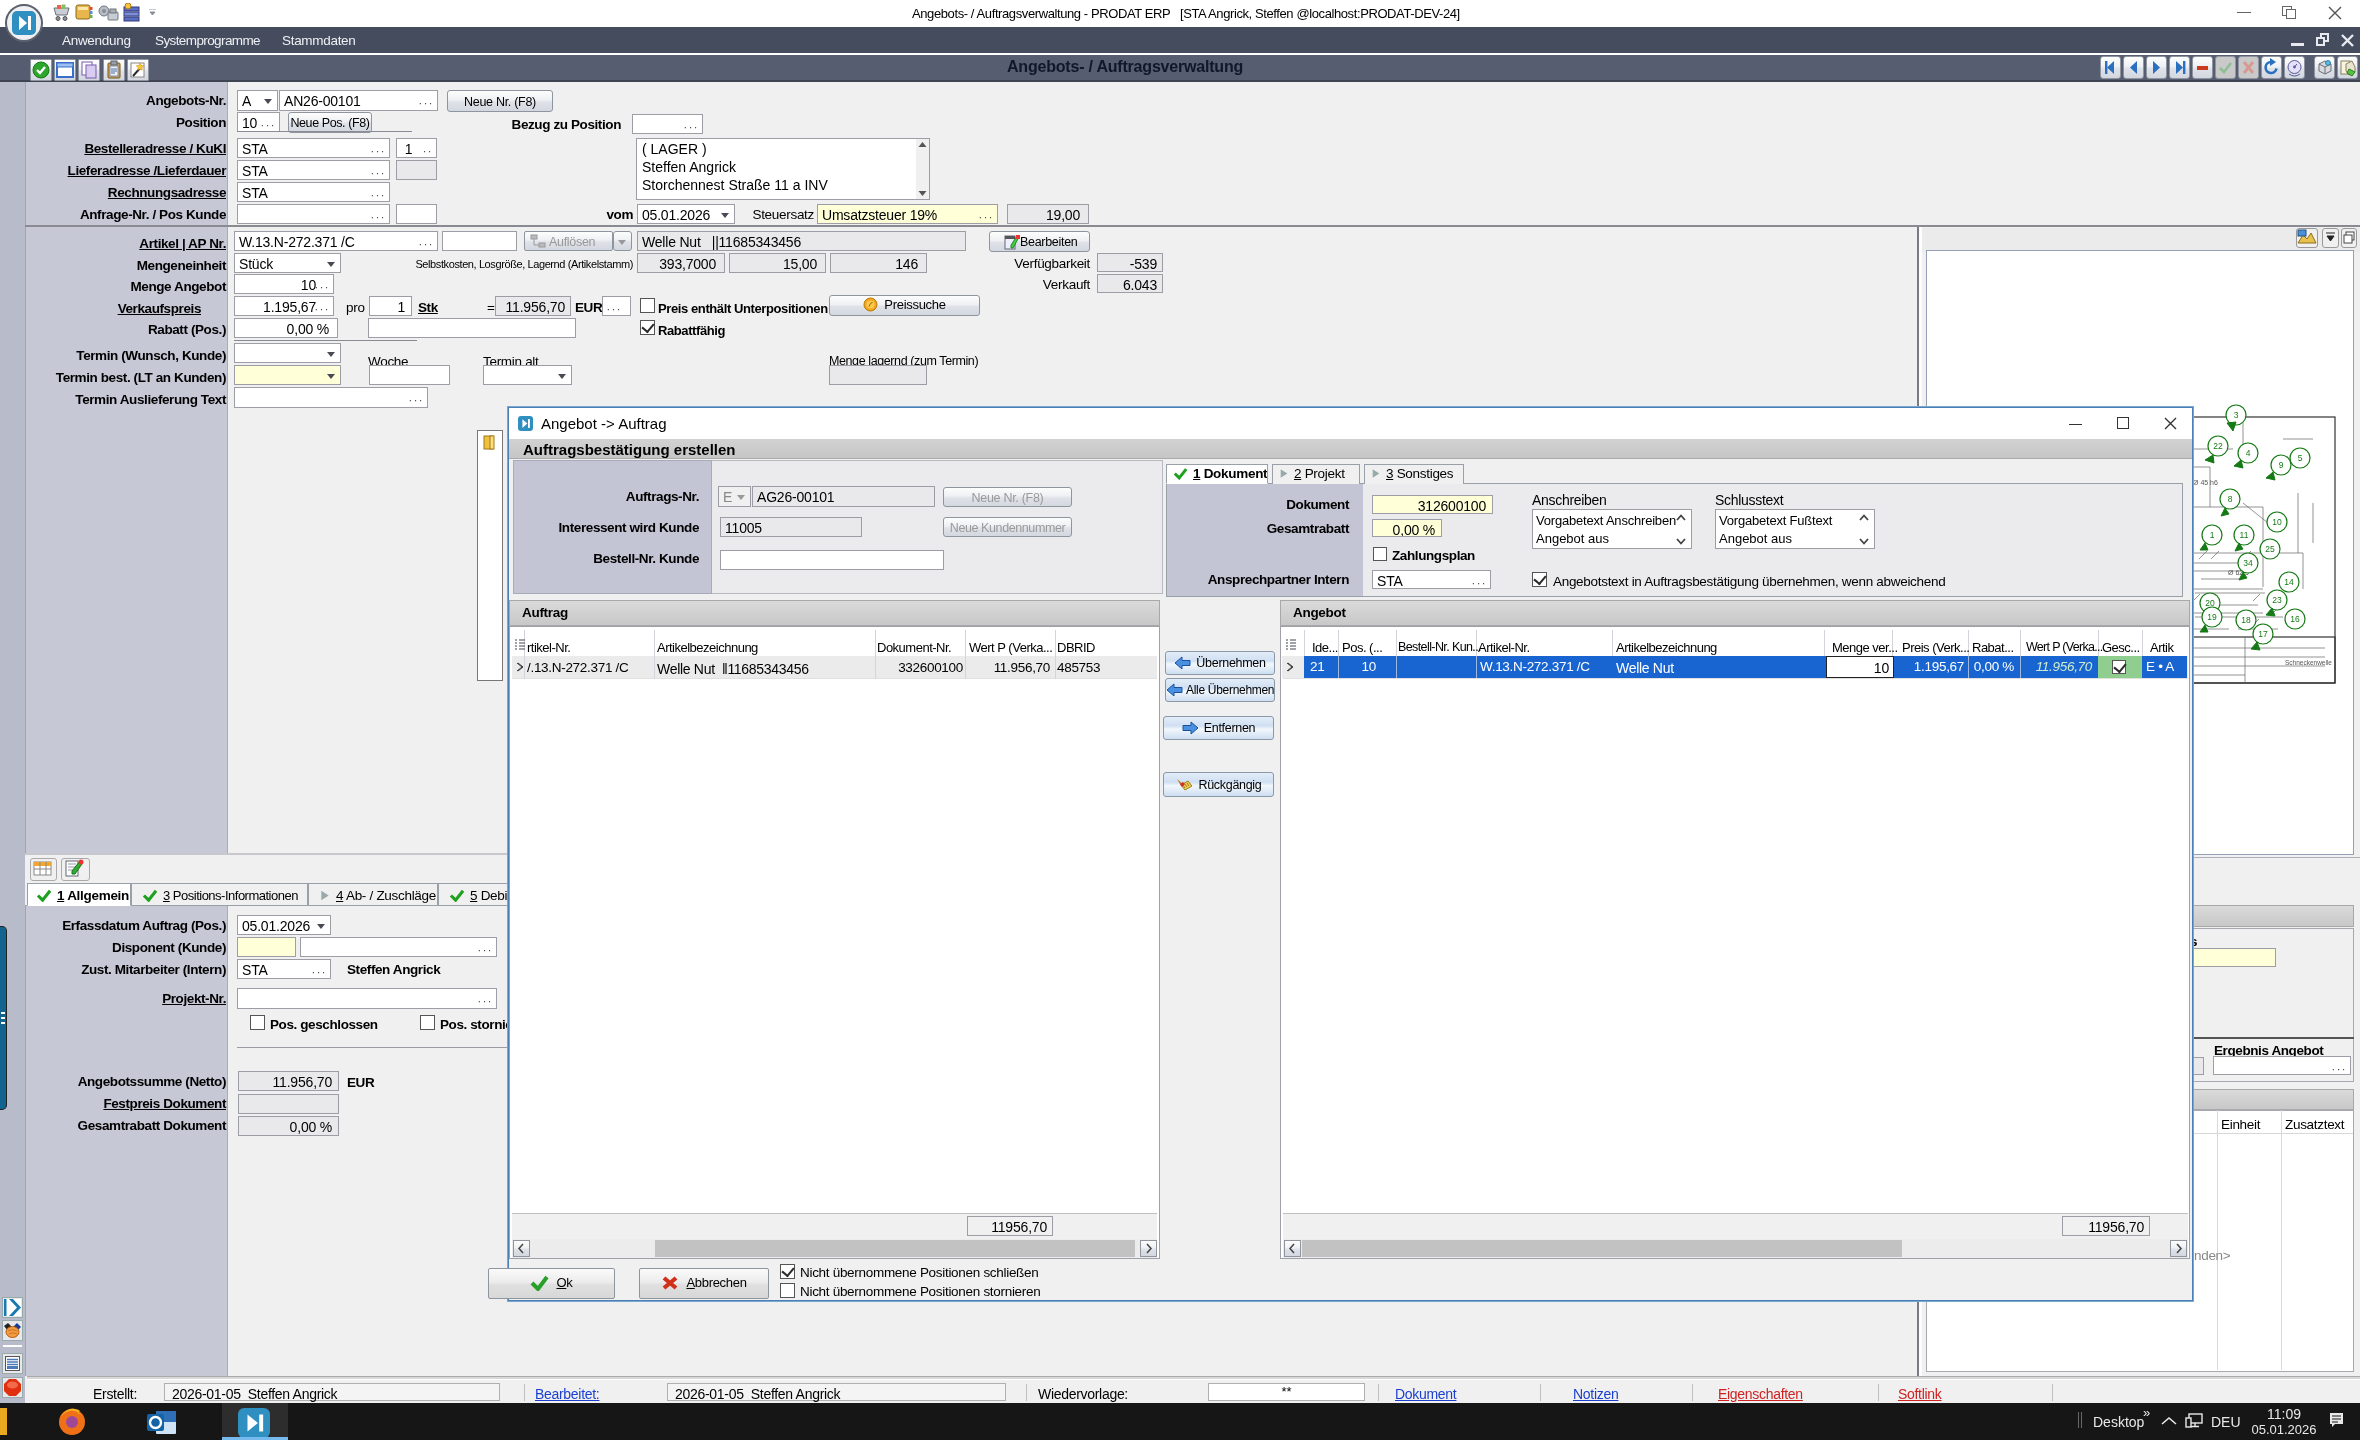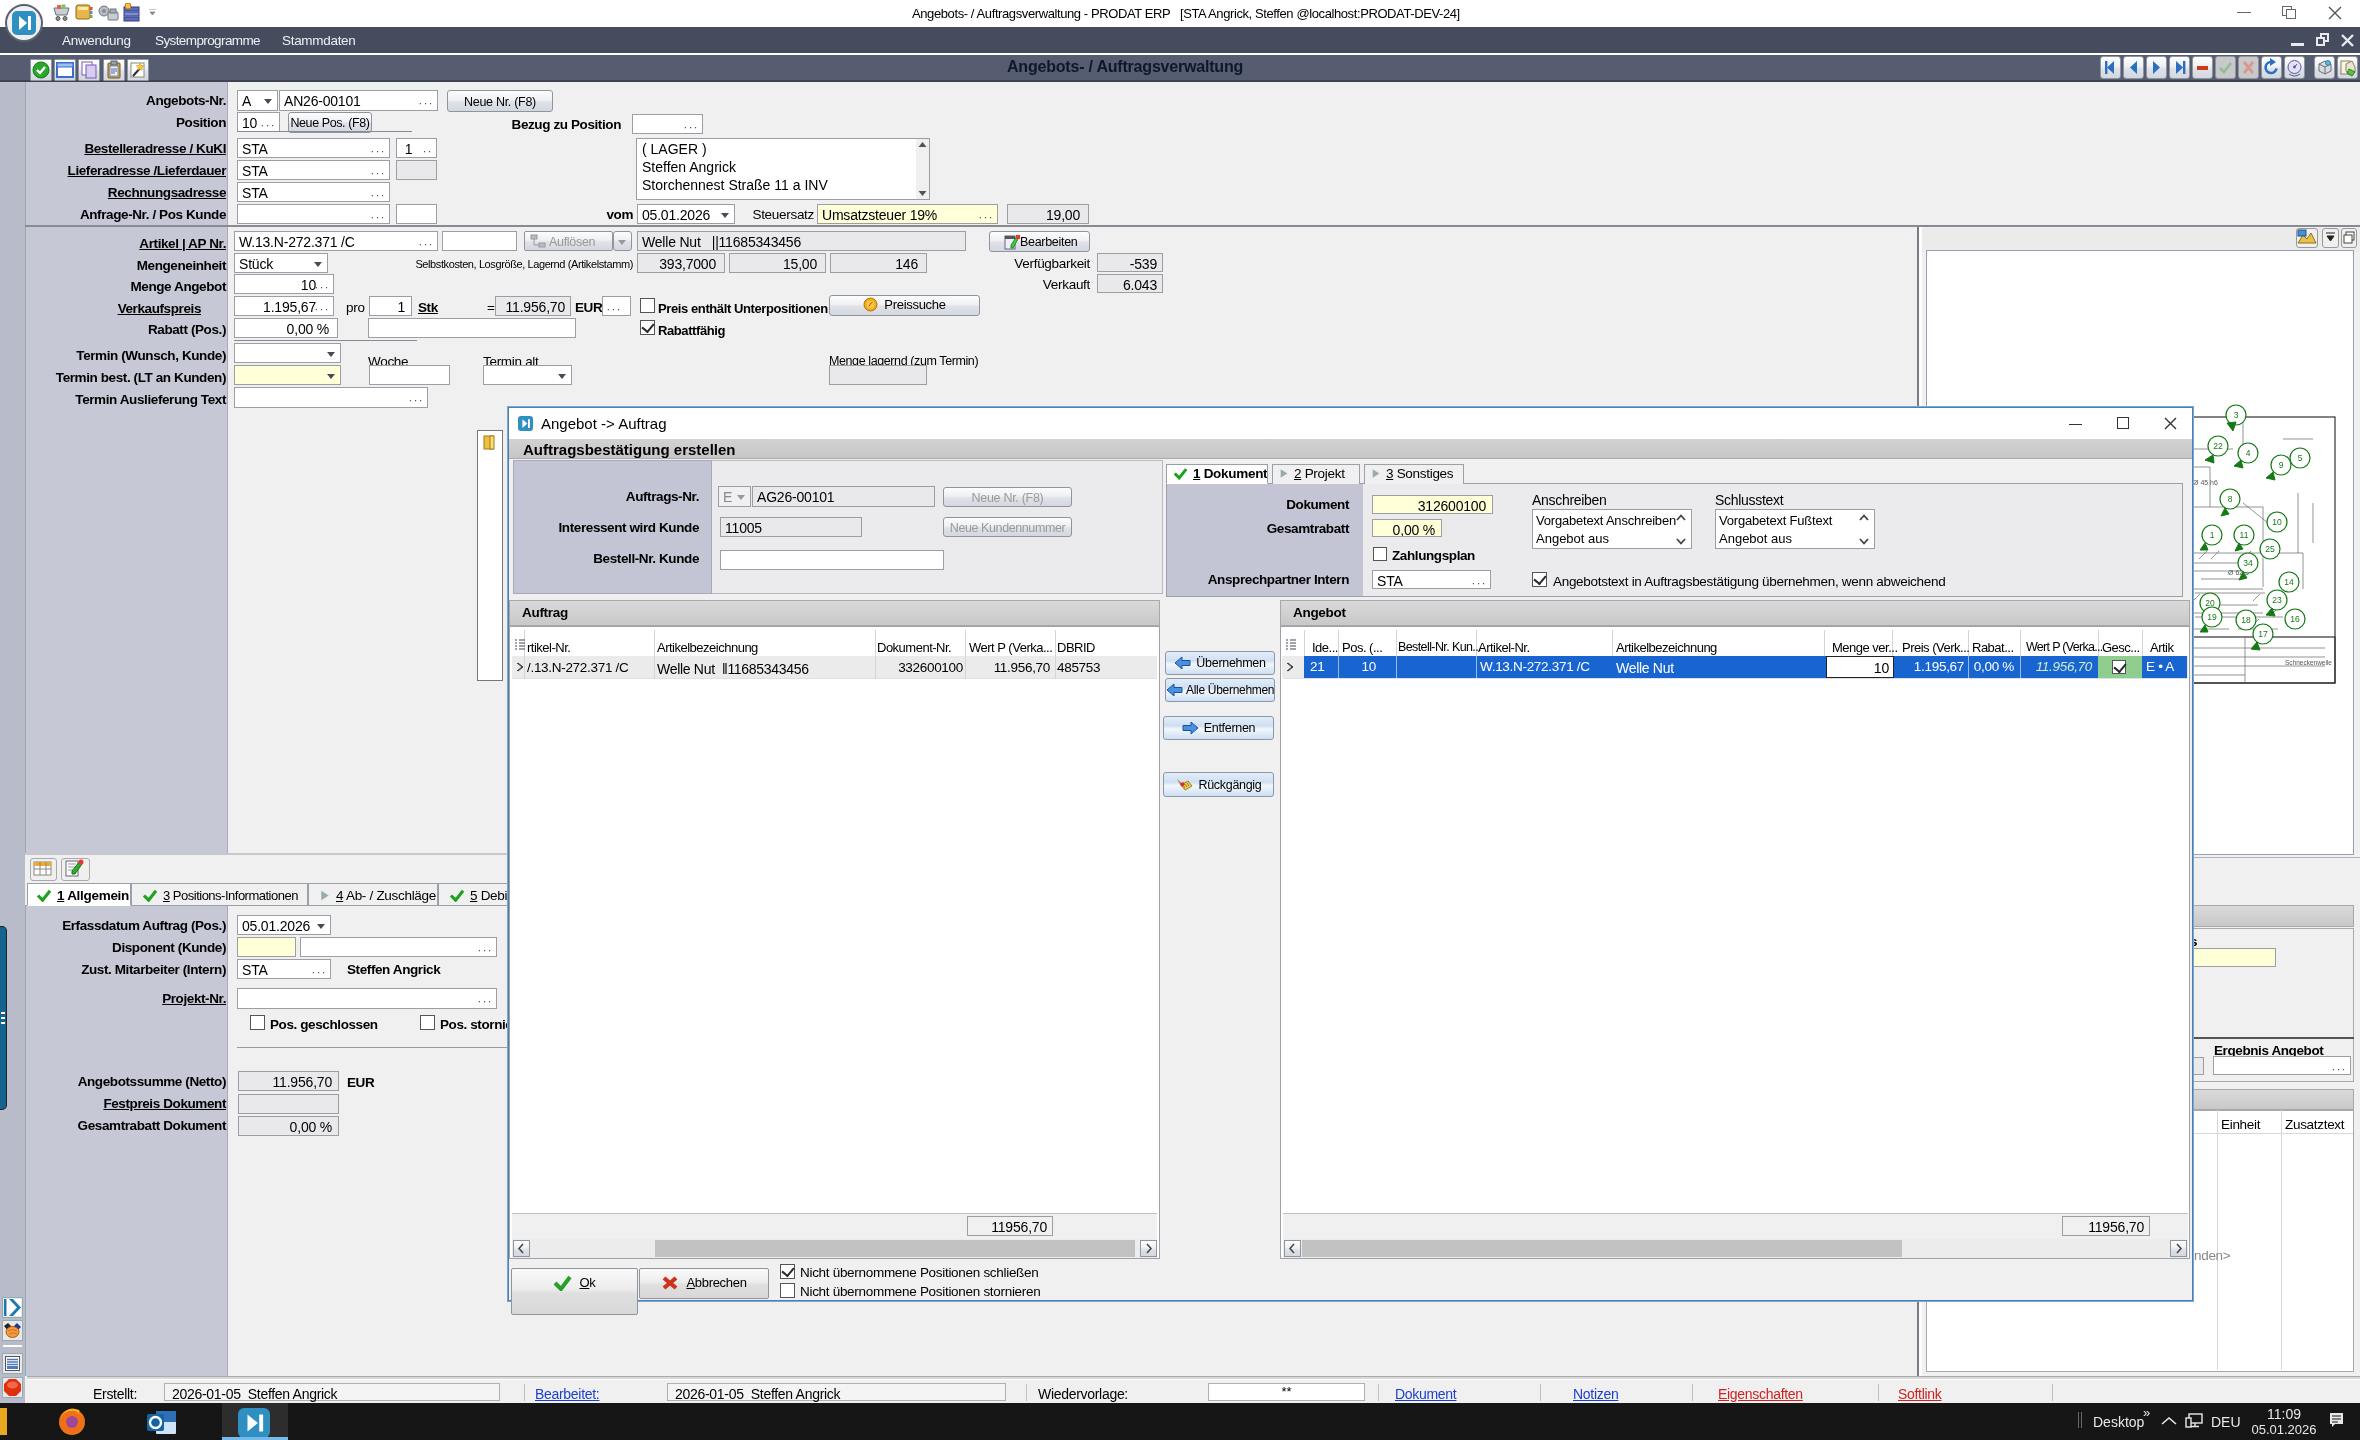--- a/index.html
+++ b/index.html
@@ -271,21 +271,21 @@
     <span class="ddlarr" style="right:5px;top:8px;border-top-color:#999"></span>
   </div>
 <div class="fld gfld" style="left:637px;top:231px;width:329px;height:20px">Welle Nut&nbsp;&nbsp;&nbsp;||11685343456</div>
 <div class="btn" style="left:989px;top:231px;width:101px;height:21px;text-align:left;padding:3px 0 0 30px;font-size:12.5px">
 <svg class="ab" style="left:13px;top:2px" width="17" height="16" viewBox="0 0 17 16">
       <rect x="2" y="2" width="10" height="13" fill="#eef" stroke="#667"></rect>
       <rect x="2" y="2" width="10" height="3" fill="#555"></rect>
       <path d="M14 2 L8 11 L8 14 L10 14 L15 5 Z" fill="#4c4" stroke="#282"></path>
       <rect x="13" y="1" width="4" height="4" fill="#e33"></rect>
     </svg>Bearbeiten</div>
-<div class="fld" style="left:234px;top:253px;width:94px;height:20px">Stück<span class="ddlarr" style="top:8px"></span></div>
+<div class="fld" style="left:234px;top:253px;width:107px;height:20px">Stück<span class="ddlarr" style="top:8px"></span></div>
 <div class="rlab" style="left:333px;top:258px;width:300px;font-size:11px;letter-spacing:-.4px">Selbstkosten, Losgröße, Lagernd (Artikelstamm)</div>
 <div class="fld gfld rt" style="left:637px;top:253px;width:88px;height:20px;padding-right:8px">393,7000</div>
 <div class="fld gfld rt" style="left:729px;top:253px;width:97px;height:20px;padding-right:8px">15,00</div>
 <div class="fld gfld rt" style="left:830px;top:253px;width:97px;height:20px;padding-right:8px">146</div>
 <div class="rlab" style="left:940px;top:256px;width:150px">Verfügbarkeit</div>
 <div class="fld gfld rt" style="left:1097px;top:253px;width:66px;height:19px;padding-right:5px">-539</div>
 <div class="rlab" style="left:940px;top:277px;width:150px">Verkauft</div>
 <div class="fld gfld rt" style="left:1097px;top:274px;width:66px;height:19px;padding-right:5px">6.043</div>
 <div class="fld rt" style="left:234px;top:274px;width:100px;height:20px;padding-right:17px">10<span class="dots">···</span></div>
 <div class="fld rt" style="left:234px;top:296px;width:100px;height:20px;padding-right:17px">1.195,67<span class="dots">···</span></div>
@@ -782,21 +782,21 @@
       <path d="M9 3 L5 7.5 L9 12" stroke="#444" fill="none" stroke-width="1.5"></path>
     </svg>
   </div>
 <div class="btn" style="left:2170px;top:1240px;width:17px;height:17px;border-radius:0;z-index:103">
     <svg width="15" height="15">
       <path d="M6 3 L10 7.5 L6 12" stroke="#444" fill="none" stroke-width="1.5"></path>
     </svg>
   </div>
 <div class="ab" style="left:1302px;top:1240px;width:600px;height:17px;background:#c2c2c2;z-index:103"></div>
 
-<div class="btn" style="left:511px;top:1268px;width:127px;height:47px;border-radius:2px;background:linear-gradient(#fafafa,#ececec 45%,#dfdfdf 55%,#d8d8d8);padding-top:6px;z-index:102"><svg style="display:inline-block;vertical-align:-4px;margin-right:7px" width="19" height="16" viewBox="0 0 19 16">
+<div class="btn" style="left:488px;top:1268px;width:127px;height:31px;border-radius:2px;background:linear-gradient(#fafafa,#ececec 45%,#dfdfdf 55%,#d8d8d8);padding-top:6px;z-index:102"><svg style="display:inline-block;vertical-align:-4px;margin-right:7px" width="19" height="16" viewBox="0 0 19 16">
       <path d="M2 8 L8 14 L17 2" stroke="#28a028" stroke-width="4" fill="none"></path>
     </svg><u>O</u>k</div>
 <div class="btn" style="left:639px;top:1268px;width:130px;height:31px;border-radius:2px;background:linear-gradient(#fafafa,#ececec 45%,#dfdfdf 55%,#d8d8d8);padding-top:6px;z-index:102"><svg style="display:inline-block;vertical-align:-4px;margin-right:7px" width="18" height="16" viewBox="0 0 18 16">
       <path d="M3 3 L15 13 M15 3 L3 13" stroke="#d03018" stroke-width="4.2" fill="none"></path>
     </svg><u>A</u>bbrechen</div>
 <div class="chk on" style="left:780px;top:1264px;width:15px;height:15px;z-index:102"></div>
 <div class="rlab" style="left:800px;top:1265px;text-align:left;z-index:102">Nicht übernommene Positionen schließen</div>
 <div class="chk" style="left:780px;top:1283px;width:15px;height:15px;z-index:102"></div>
 <div class="rlab" style="left:800px;top:1284px;text-align:left;z-index:102">Nicht übernommene Positionen stornieren</div>
 

